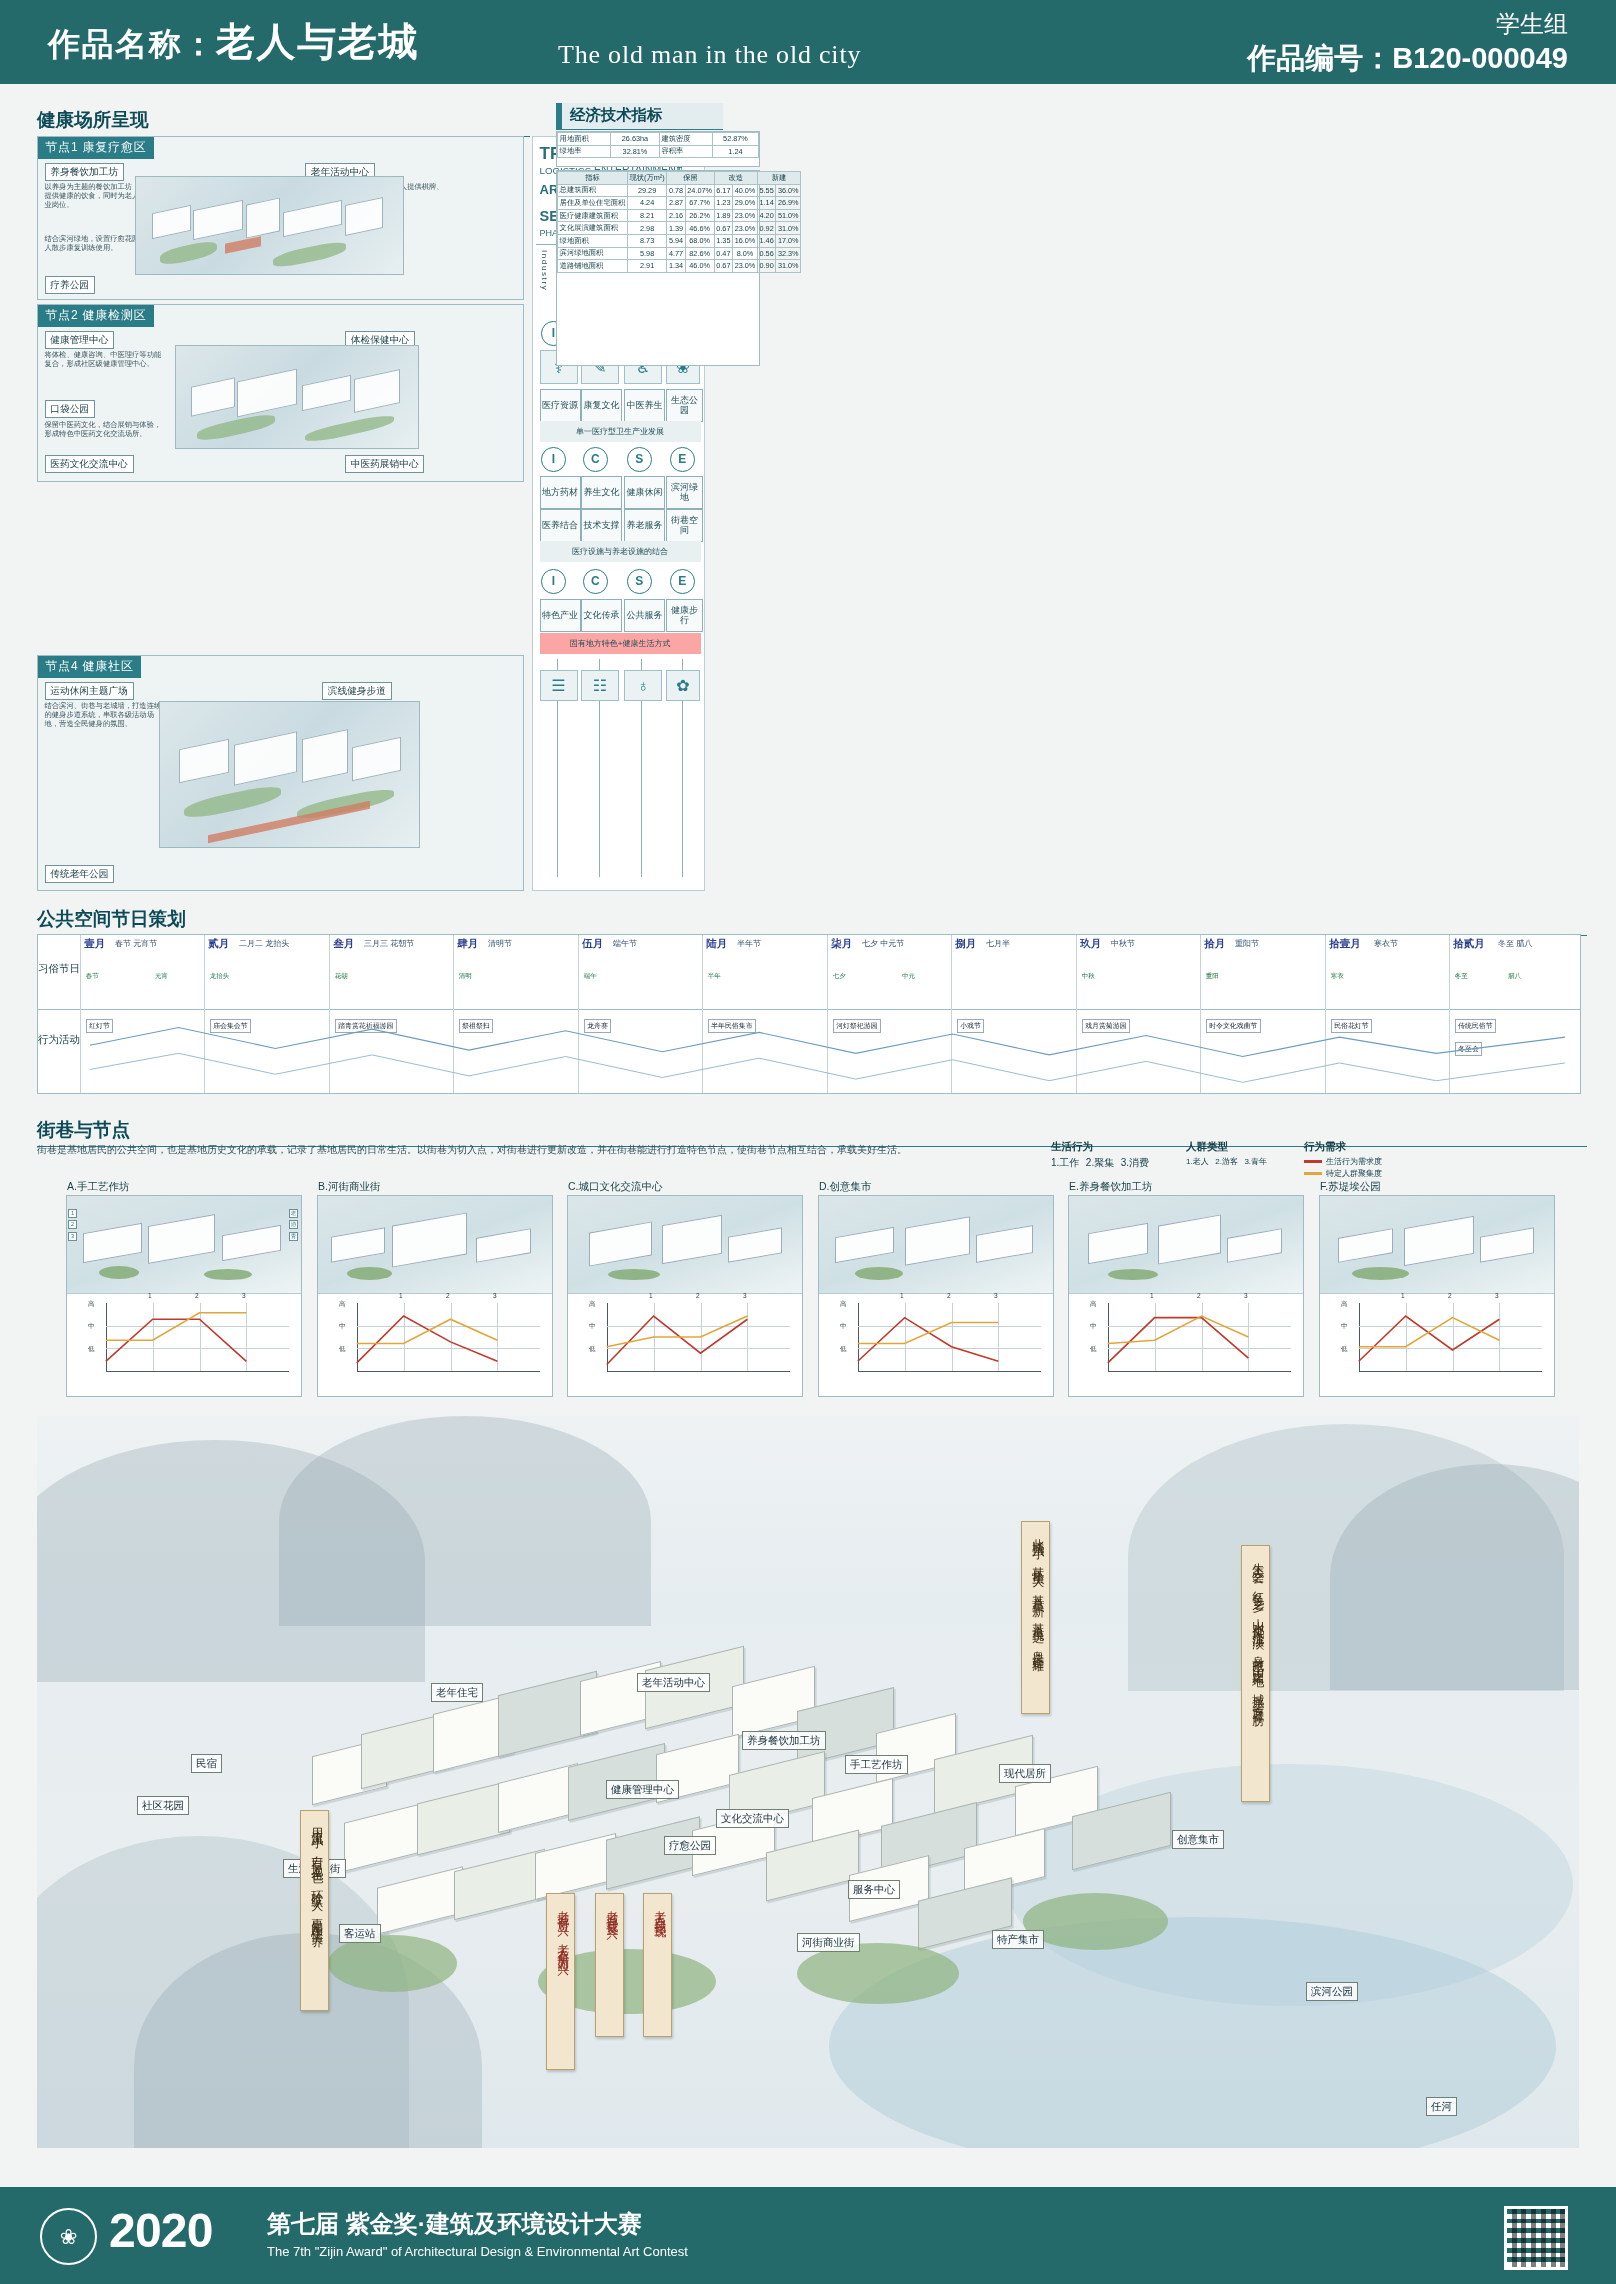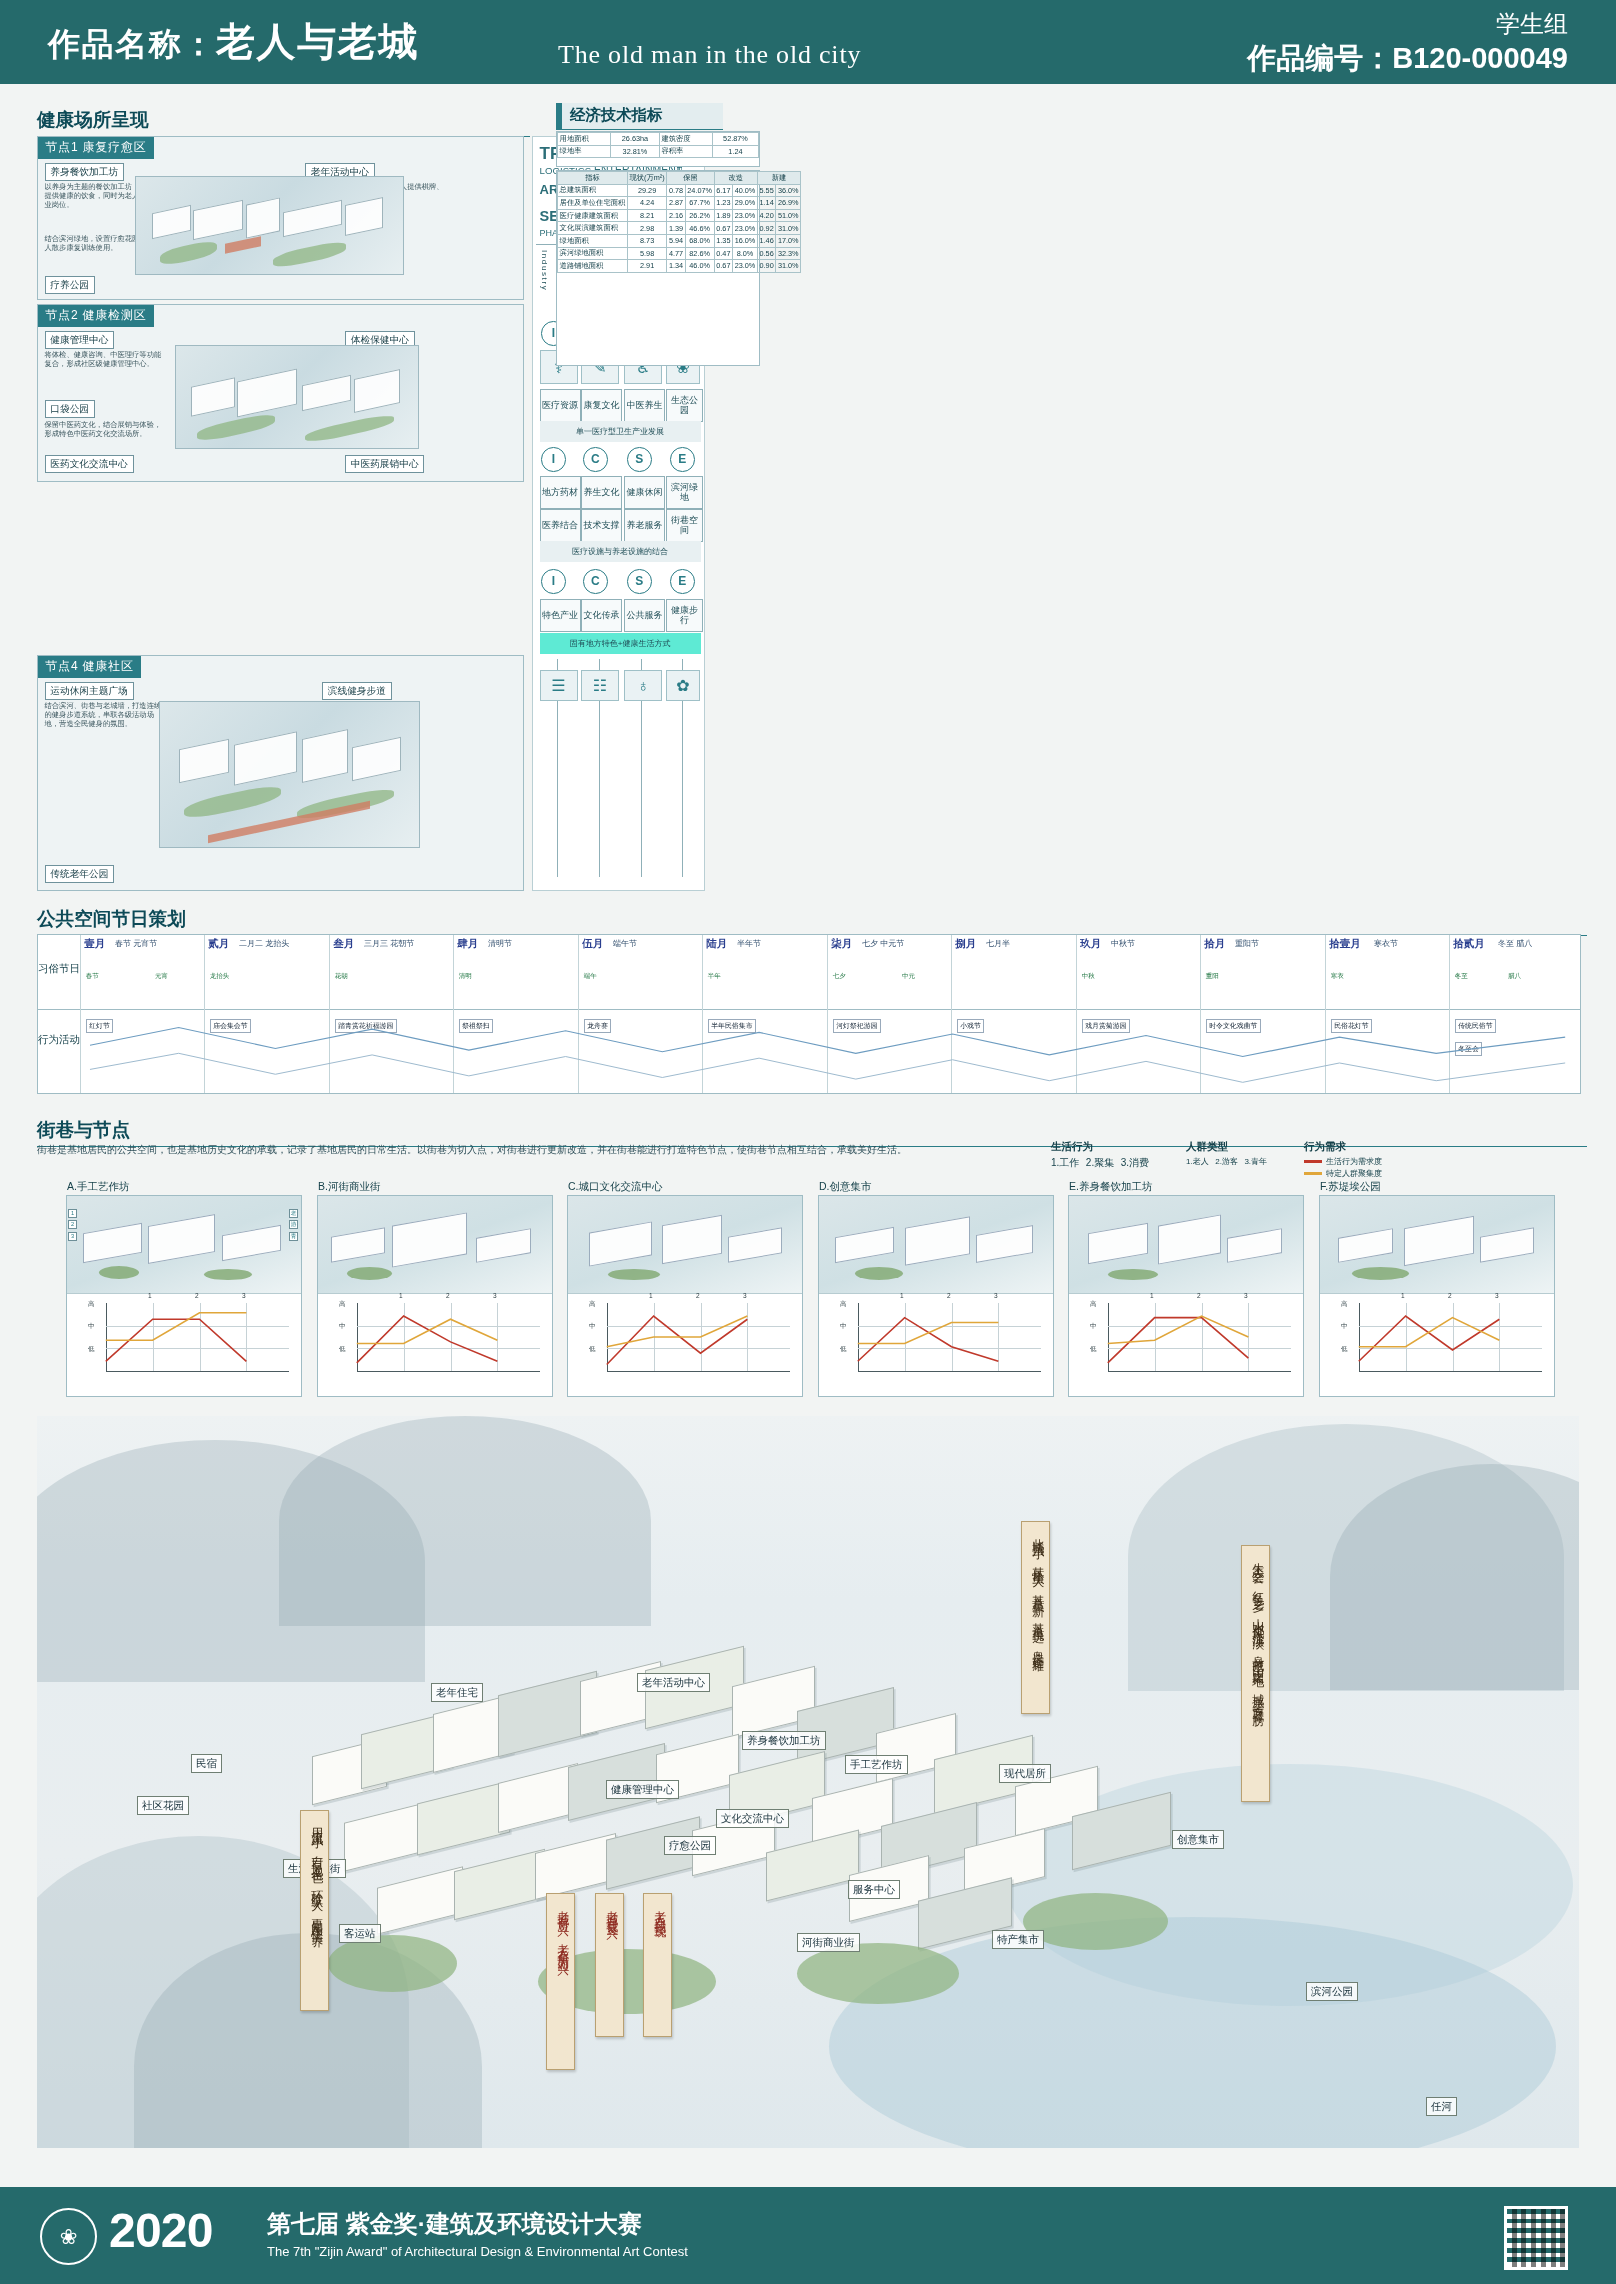--- a/index.html
+++ b/index.html
@@ -251,21 +251,21 @@
     <div class="circ" style="left:8px;top:432px;width:22.6px;height:22.6px;">I</div>
     <div class="circ" style="left:50px;top:432px;width:22.6px;height:22.6px;">C</div>
     <div class="circ" style="left:94px;top:432px;width:22.6px;height:22.6px;">S</div>
     <div class="circ" style="left:137px;top:432px;width:22.6px;height:22.6px;">E</div>
 
     <div class="pillbox" style="left:6.5px;top:462px;width:36px;height:27.5px;">特色产业</div>
     <div class="pillbox" style="left:48px;top:462px;width:36px;height:27.5px;">文化传承</div>
     <div class="pillbox" style="left:91px;top:462px;width:36px;height:27.5px;">公共服务</div>
     <div class="pillbox" style="left:133px;top:462px;width:32px;height:27.5px;">健康步行</div>
 
-    <div class="pillbox" style="left:6.5px;top:496px;width:158px;height:18px;border:none;background:#5eead4;font-size:8px;">固有地方特色+健康生活方式</div>
+    <div class="pillbox" style="left:6.5px;top:496px;width:158px;height:18px;border:none;background:#fca5a5;font-size:8px;">固有地方特色+健康生活方式</div>
 
     <div class="vline" style="left:24px;top:522px;height:218px;"></div>
     <div class="vline" style="left:66px;top:522px;height:218px;"></div>
     <div class="vline" style="left:108px;top:522px;height:218px;"></div>
     <div class="vline" style="left:149px;top:522px;height:218px;"></div>
     <div class="iconbox" style="left:6.5px;top:533px;width:36px;height:29px;">☰</div>
     <div class="iconbox" style="left:48px;top:533px;width:36px;height:29px;">☷</div>
     <div class="iconbox" style="left:91px;top:533px;width:36px;height:29px;">♁</div>
     <div class="iconbox" style="left:133px;top:533px;width:32px;height:29px;">✿</div>
   </div>

